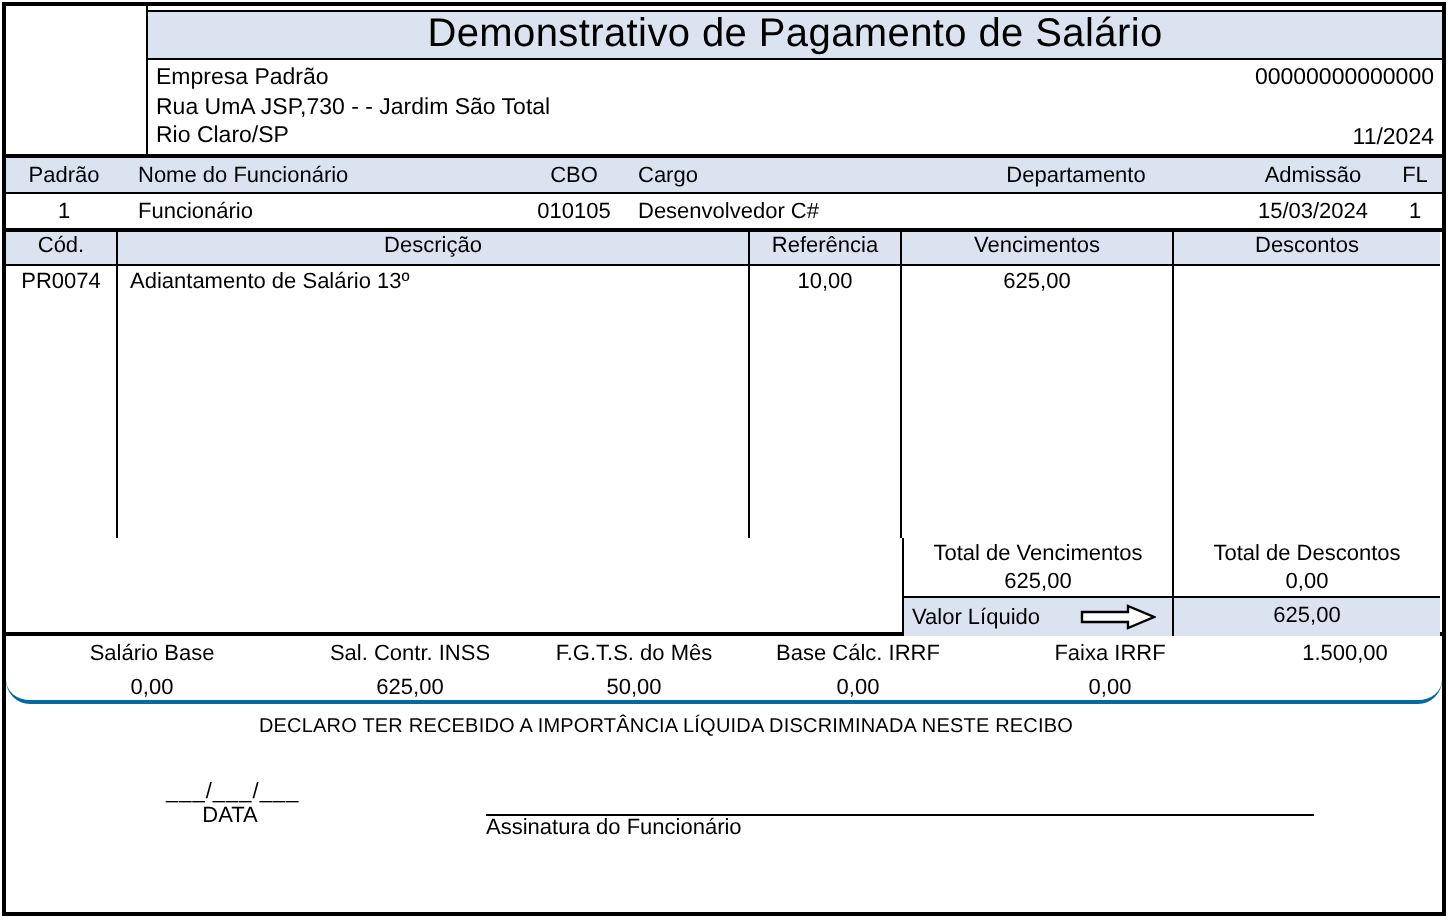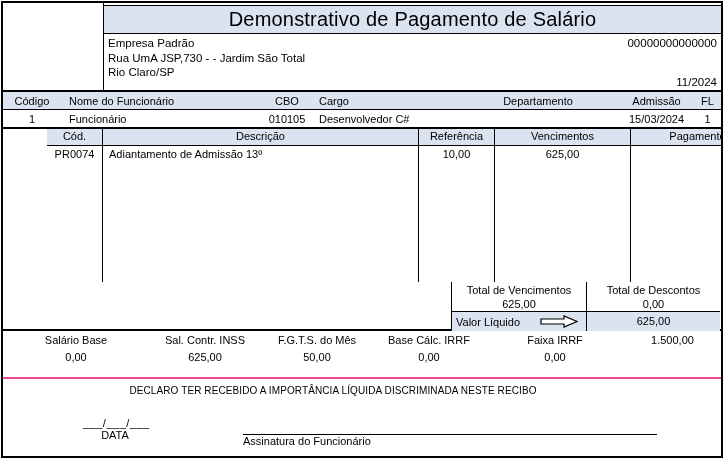--- a/index.html
+++ b/index.html
@@ -6,21 +6,21 @@
   html,body { background:#fff; }
   body { font-family:"Liberation Sans", sans-serif; color:#000; }
   .sheet {
     position:absolute; left:1px; top:1px;
     width:722px; height:457px;
     border:2px solid #000;
     background:#fff;
     overflow:hidden;
   }
   
-  .top-section { display:flex; height:89px; border-bottom:2px solid #000;padding-left:30px; }
+  .top-section { display:flex; height:76px; border-bottom:2px solid #000; }
   .logo-box { width:71px; border-right:1px solid #000; background:#fff; }
   .top-right { flex:1; display:flex; flex-direction:column; }
   .title-bar {
     margin-top:2px; height:29px;
     border-top:1px solid #000; border-bottom:1px solid #000;
     background:var(--hdr-bg);
     display:flex; align-items:center; justify-content:center;
     font-size:20px; letter-spacing:0.2px;
   }
   .company-block { position:relative; flex:1; padding:2px 4px; font-size:11.5px; line-height:14.5px; }
@@ -35,21 +35,21 @@
   }
   .emp-grid.hdr { background:var(--hdr-bg); border-bottom:1px solid #000; height:18px; }
   .c { text-align:center; }
   .l8 { padding-left:8px; }
   .l6 { padding-left:6px; }
   
   .items-grid {
     display:grid;
     grid-template-columns:56px 316px 76px 136px 133px;
     grid-template-rows:17px 1fr;
-    height:153px; font-size:11px;padding-left:44px;
+    height:153px; font-size:11px;
   }
   .ih { background:var(--hdr-bg); border-bottom:1px solid #000; text-align:center; padding-top:1px; }
   .ib { padding-top:2px; }
   .br { border-right:1px solid #000; }
   
   .totals-grid {
     display:grid;
     grid-template-columns:449px 135px 133px;
     grid-template-rows:30px 19px;
     height:49px; border-bottom:2px solid #000; font-size:11px;
@@ -60,22 +60,22 @@
     background:var(--hdr-bg); display:flex; align-items:center;
     padding-left:4px; position:relative;
   }
   .vl-label svg { position:absolute; right:8px; top:3px; }
   .vl-value { background:var(--hdr-bg); text-align:center; padding-top:3px; }
   
   .bases-grid {
     display:grid;
     grid-template-columns:146px 112px 112px 112px 140px 95px;
     grid-template-rows:17px 17px;
-    height:48px; border-bottom:2px solid #ec4899;
-    font-size:11px; align-items:center; text-align:center;
+    height:34px; border-bottom:2px solid #0369a1;
+    font-size:11px; align-items:center; text-align:center;border-radius:12px;
   }
   
   .decl-section { position:relative; height:95px; font-size:11px;text-decoration:underline; }
   .decl-text { position:absolute; top:6px; left:0; width:660px; text-align:center; font-size:10px; letter-spacing:0.1px; }
   .date-block { position:absolute; left:80px; top:38px; width:64px; text-align:center; }
   .date-line { text-align:left; letter-spacing:0.5px; }
   .sig-block { position:absolute; left:240px; top:40px; width:414px; text-align:left; }
   .sig-rule { height:16px; border-bottom:1px solid #000; }
   :root { --hdr-bg:#dbe2f0; }
 </style>
@@ -93,21 +93,21 @@
         <div>Rua UmA JSP,730 -  - Jardim São Total</div>
         <div>Rio Claro/SP</div>
         <div class="cnpj">00000000000000</div>
         <div class="period">11/2024</div>
       </div>
     </div>
   </div>
 
   <div class="emp-section">
     <div class="emp-grid hdr">
-      <div class="c">Código</div>
+      <div class="c">Padrão</div>
       <div class="l8">Nome do Funcionário</div>
       <div class="c">CBO</div>
       <div class="l6">Cargo</div>
       <div class="c">Departamento</div>
       <div class="c">Admissão</div>
       <div class="c">FL</div>
     </div>
     <div class="emp-grid">
       <div class="c">1</div>
       <div class="l8">Funcionário</div>
@@ -117,24 +117,24 @@
       <div class="c">15/03/2024</div>
       <div class="c">1</div>
     </div>
   </div>
 
   <div class="items-grid">
     <div class="ih br">Cód.</div>
     <div class="ih br">Descrição</div>
     <div class="ih br">Referência</div>
     <div class="ih br">Vencimentos</div>
-    <div class="ih">Pagamento</div>
+    <div class="ih">Descontos</div>
 
     <div class="ib br c">PR0074</div>
-    <div class="ib br l6">Adiantamento de Admissão 13º</div>
+    <div class="ib br l6">Adiantamento de Salário 13º</div>
     <div class="ib br c">10,00</div>
     <div class="ib br c">625,00</div>
     <div class="ib c"></div>
   </div>
 
   <div class="totals-grid">
     <div class="tot-left"></div>
     <div class="tot-cell br">
       <div>Total de Vencimentos</div>
       <div>625,00</div>

